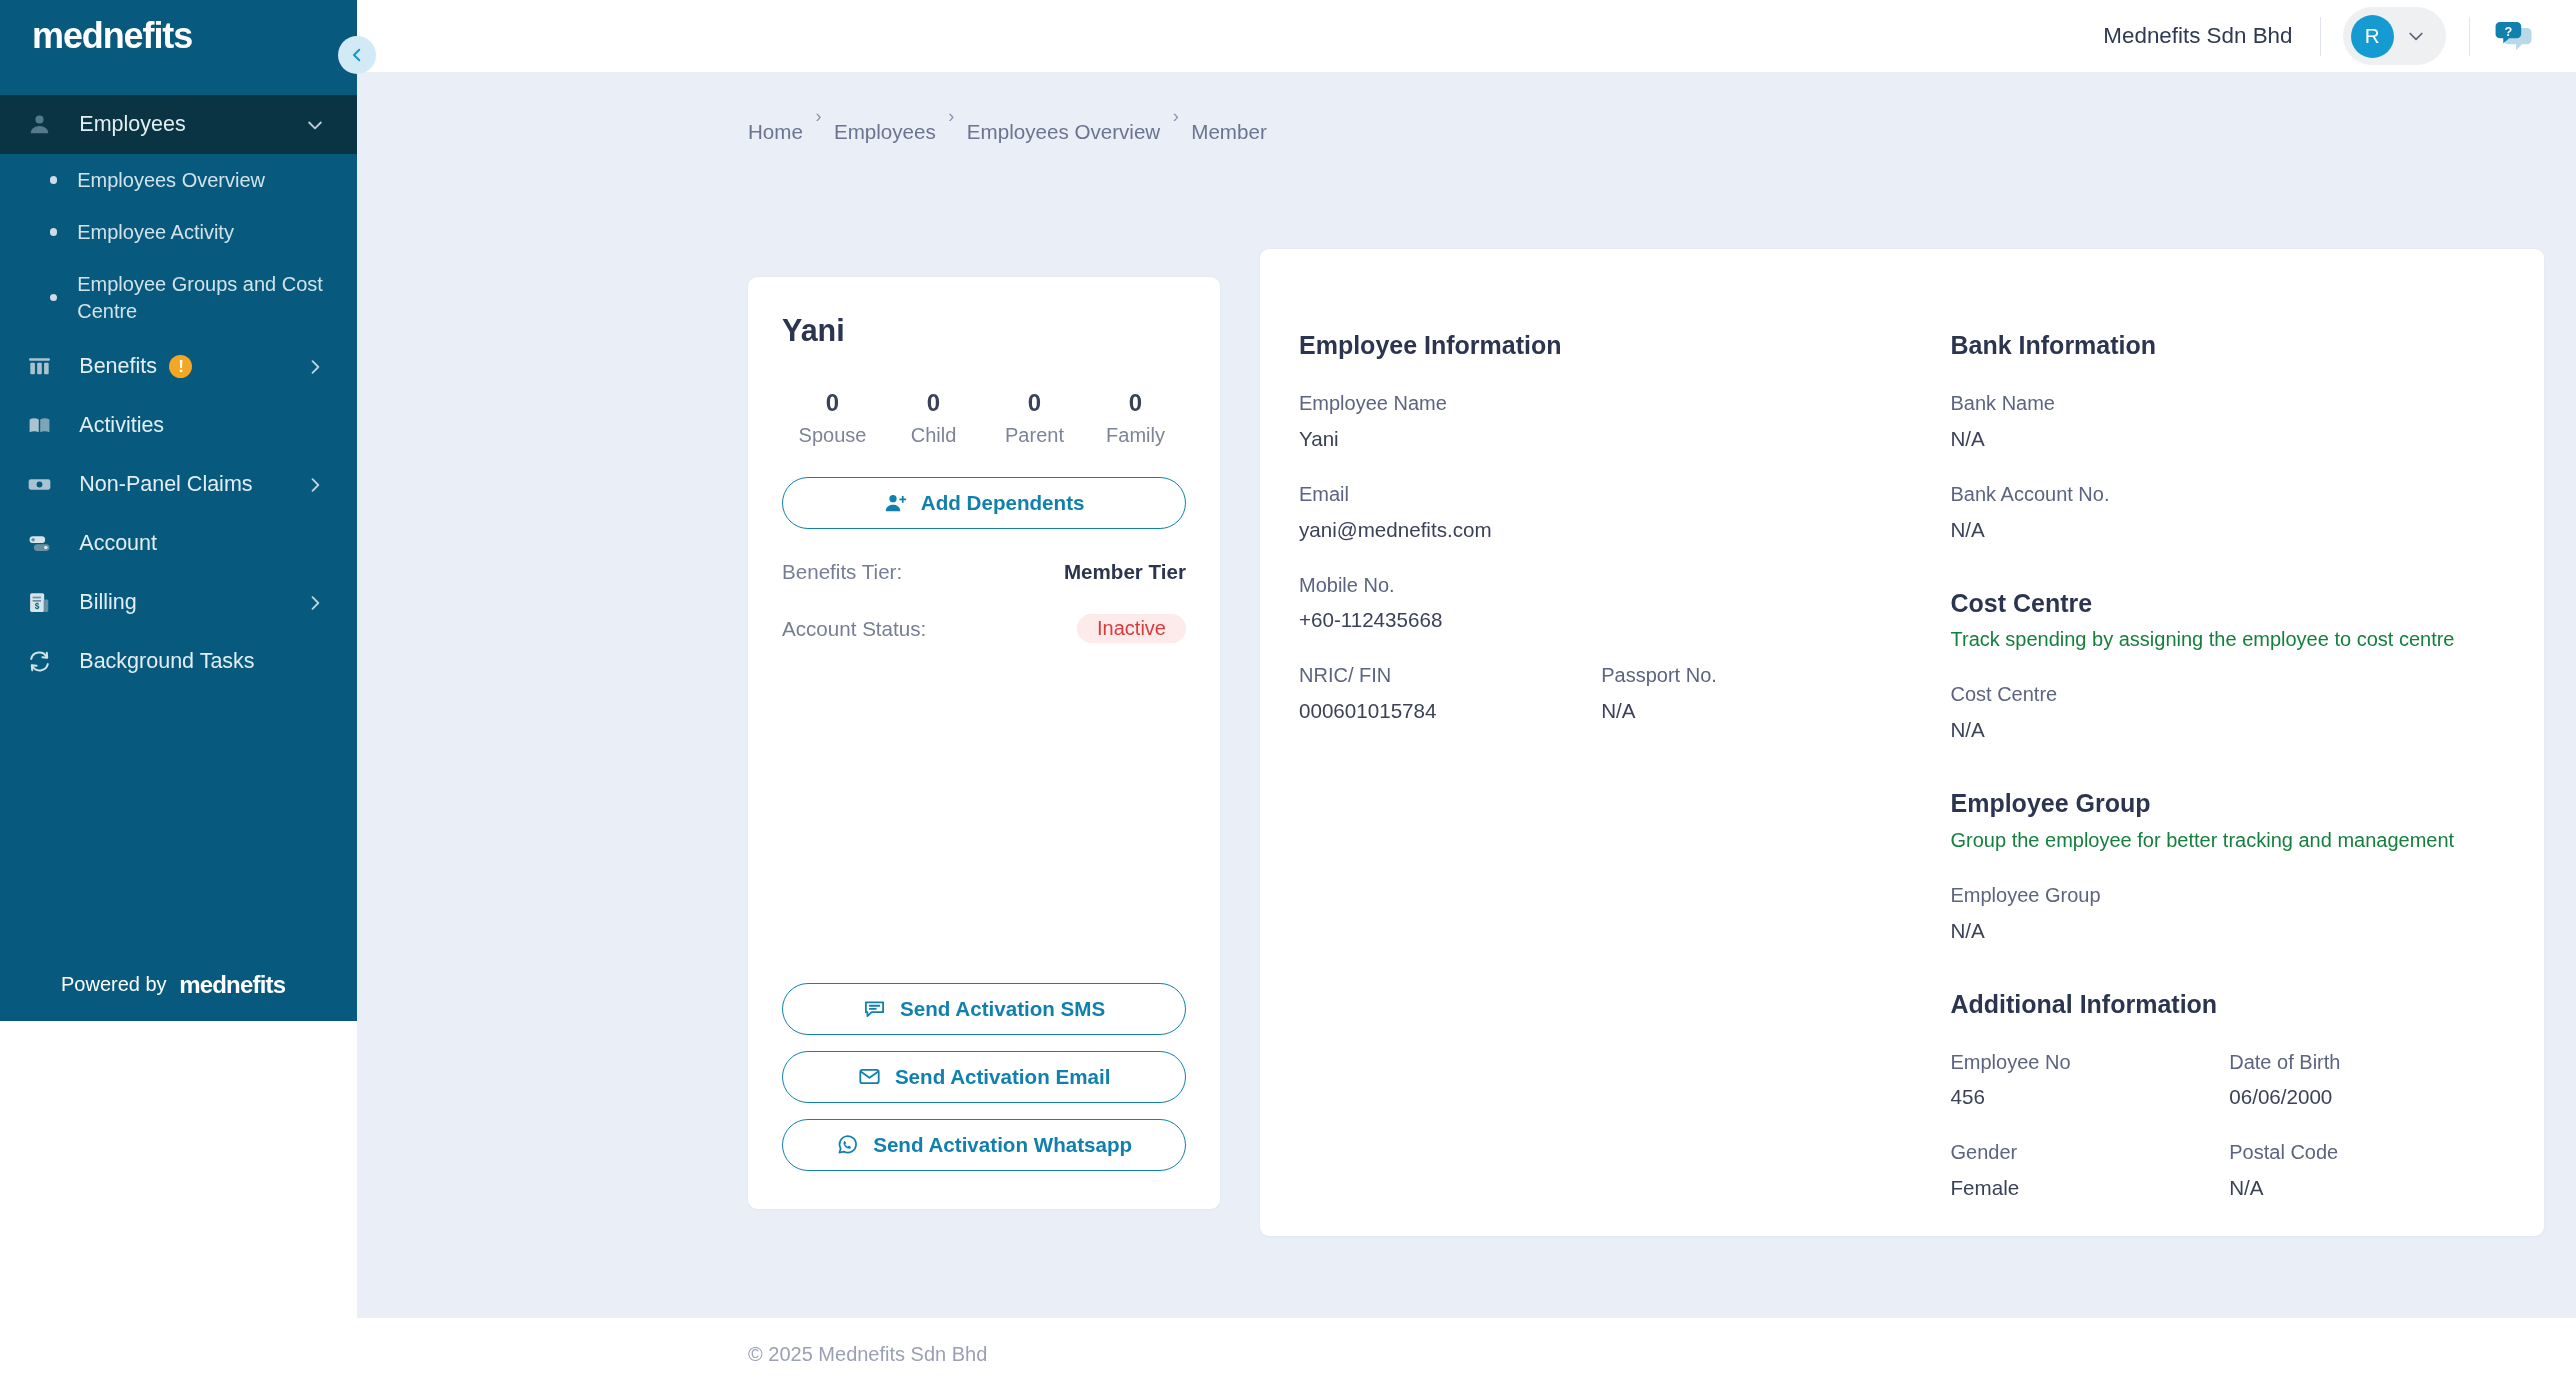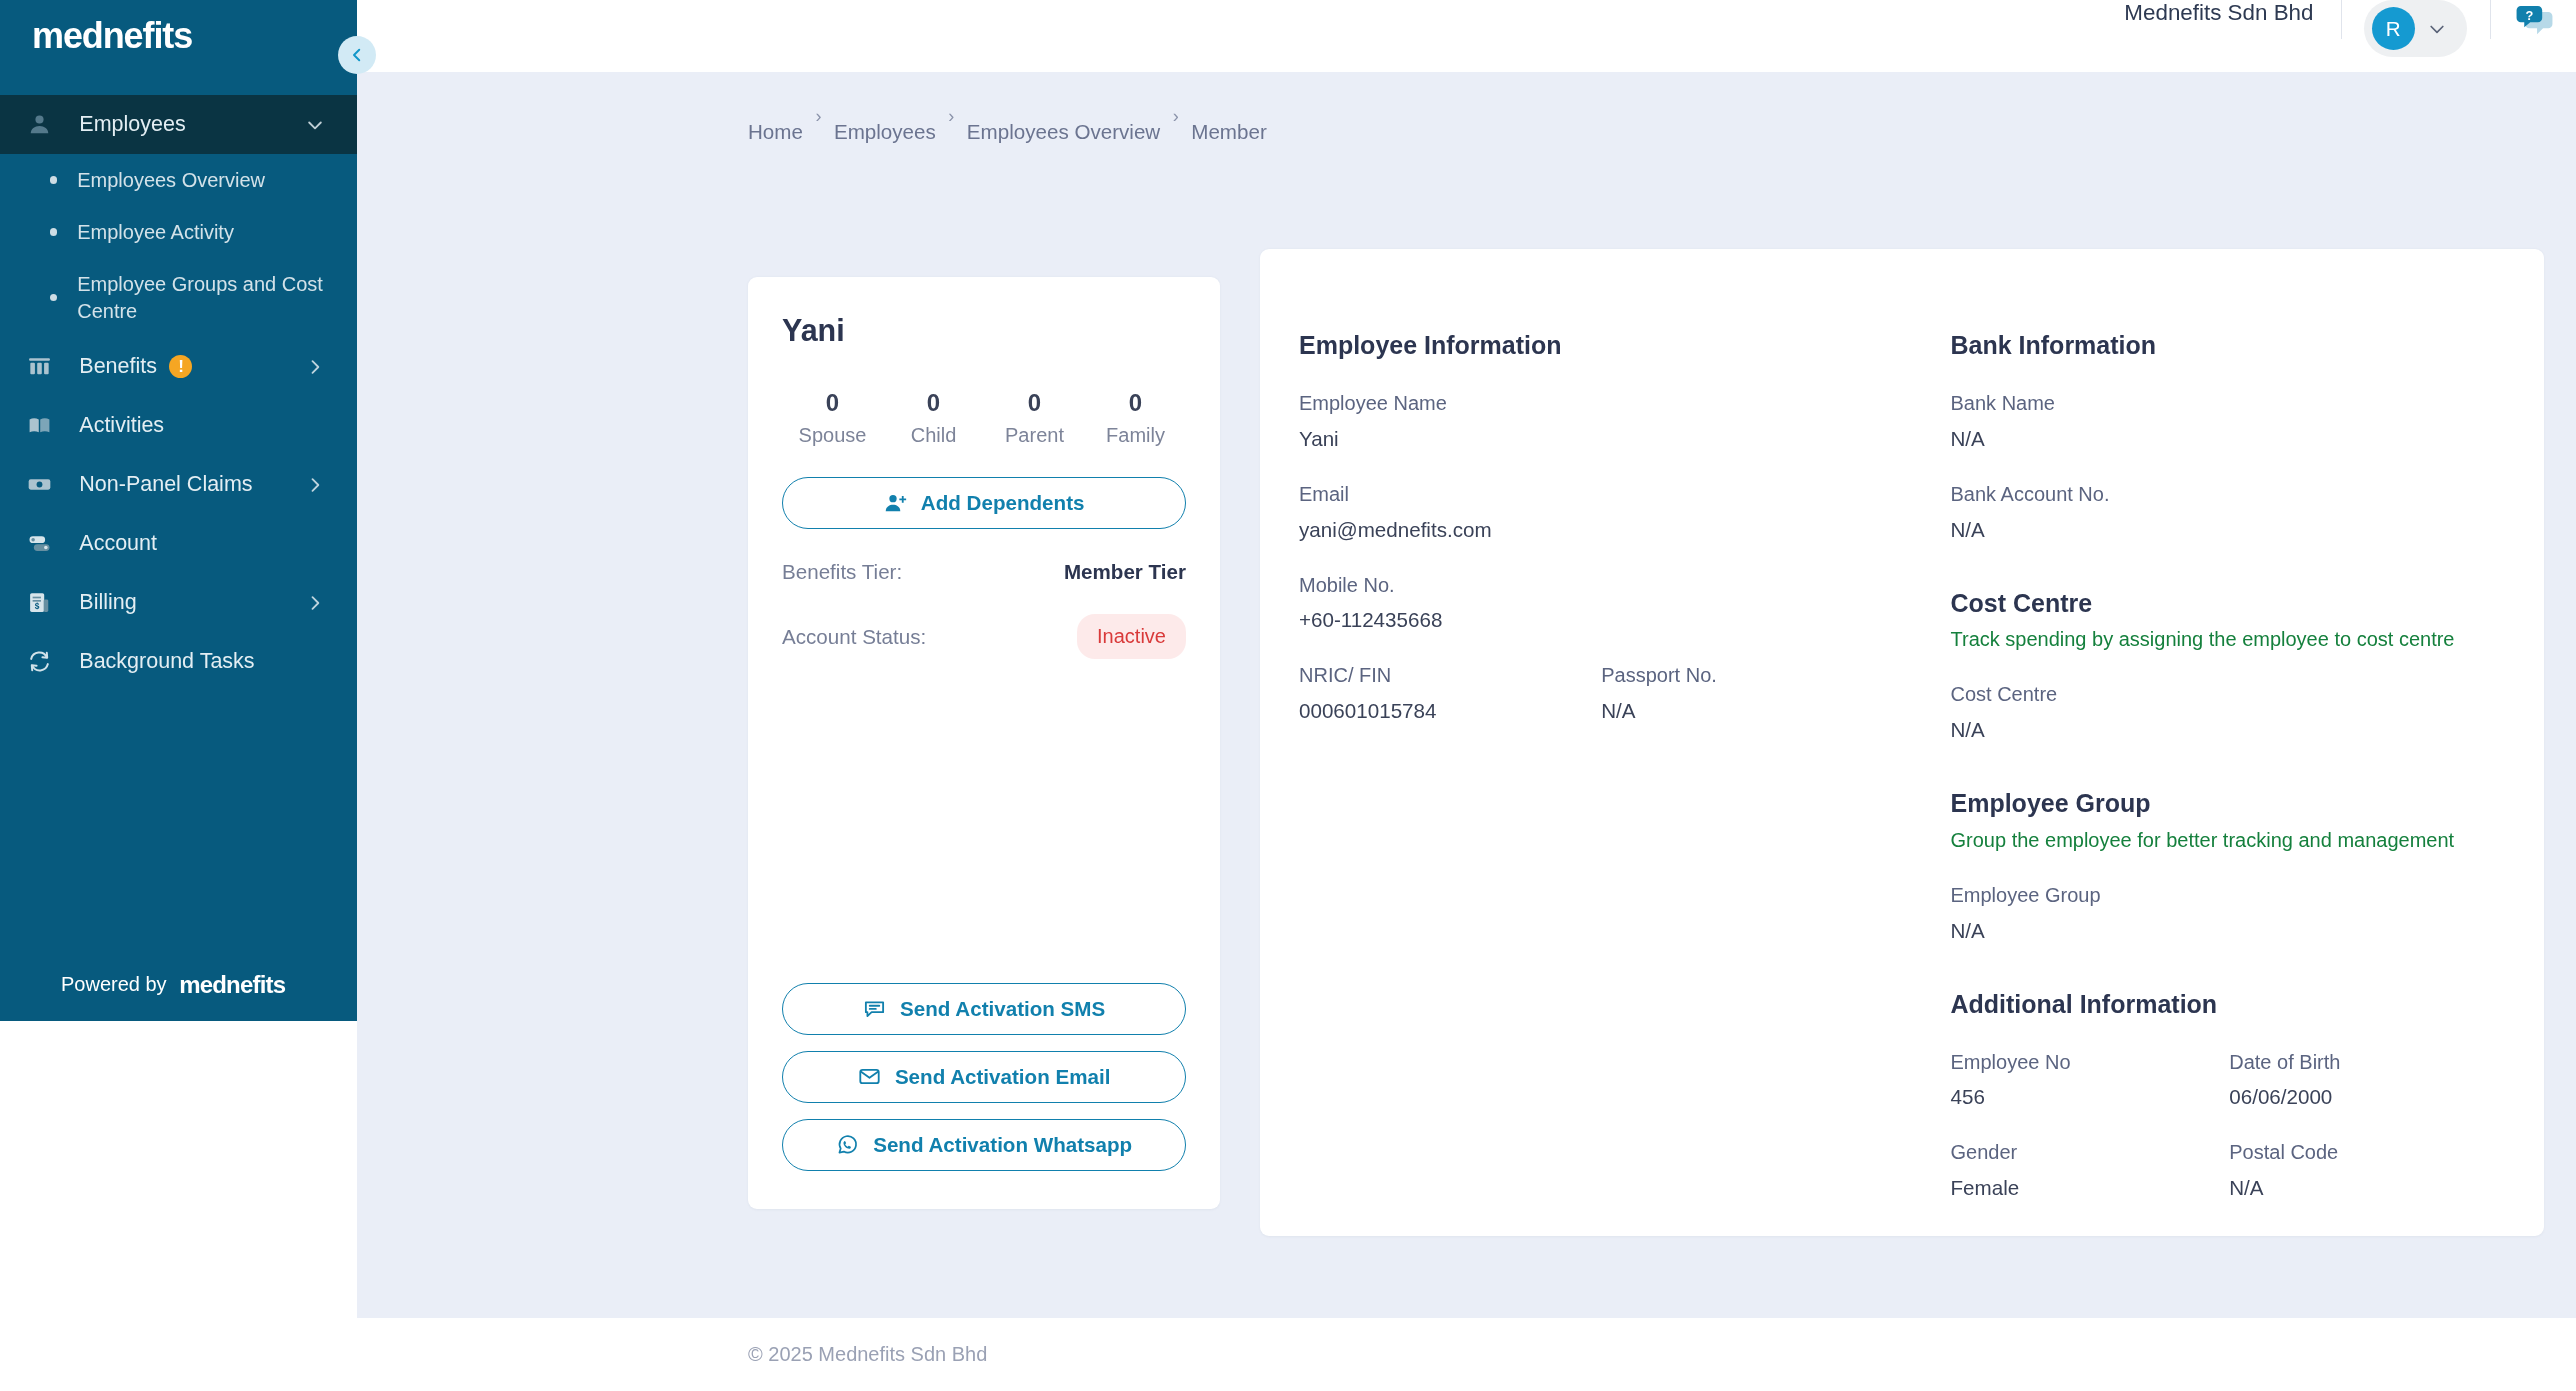--- a/index.html
+++ b/index.html
@@ -75,22 +75,22 @@
     width: 38px; height: 38px; border-radius: 50%;
     background: #d2eaf5; display: flex; align-items: center;
     justify-content: center; cursor: pointer; z-index: 30;
   }
 
   
   .right { flex: 1 1 auto; display: flex; flex-direction: column; height: 1391px; background: #eaeef7; }
 
   .topbar {
     height: 72px; background: #ffffff; display: flex;
-    align-items: flex-start; justify-content: flex-end;
-    padding-right: 21px; gap: 0; flex: 0 0 72px;
+    align-items: center; justify-content: flex-end;
+    padding-right: 42px; gap: 0; flex: 0 0 72px;
   }
   .company-name { font-size: 22.4px; color: #2e3a52; margin-right: 27px; }
   .vdiv { width: 0.9px; height: 39px; background: #e0e4ec; }
   .user-pill {
     display: flex; align-items: center; gap: 12.5px;
     background: #eef0f2; border-radius: 36px;
     padding: 7.2px 20px 7.2px 7.2px; margin: 0 23px; cursor: pointer;
   }
   .avatar {
     width: 43px; height: 43px; border-radius: 50%;
@@ -138,21 +138,21 @@
     height: 52px; background: #fff; cursor: pointer; width: 100%;
   }
   .kv-row {
     display: flex; align-items: center; justify-content: space-between;
     margin-top: 30.5px;
   }
   .kv-k { font-size: 20.6px; color: #767e96; }
   .kv-v { font-size: 20.6px; color: #2c3550; font-weight: 700; }
   .badge-inactive {
     background: #fdeaea; color: #d93a3a; font-size: 20px;
-    padding: 11px 20px; border-radius: 18px;
+    padding: 3px 20px; border-radius: 18px;
   }
   .spacer { flex: 1 1 auto; }
   .btn-stack { display: flex; flex-direction: column; gap: 16px; }
 
   
   .right-card {
     flex: 1 1 auto; min-height: 932px;
     padding: 32px 36px 36px 39px;
   }
   .tabs-row { display: flex; align-items: center; justify-content: space-between; }

